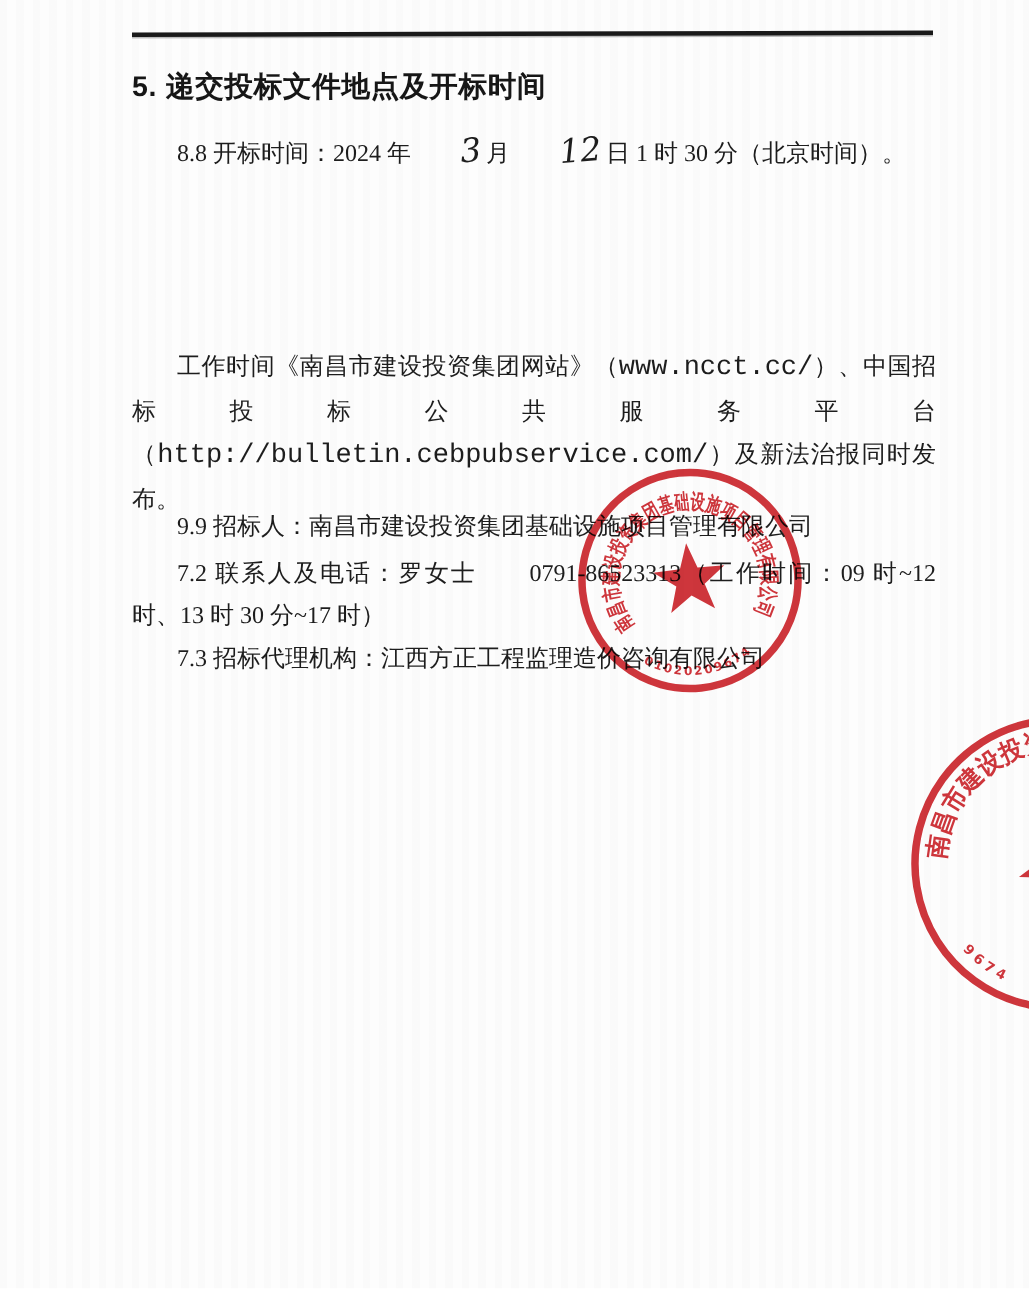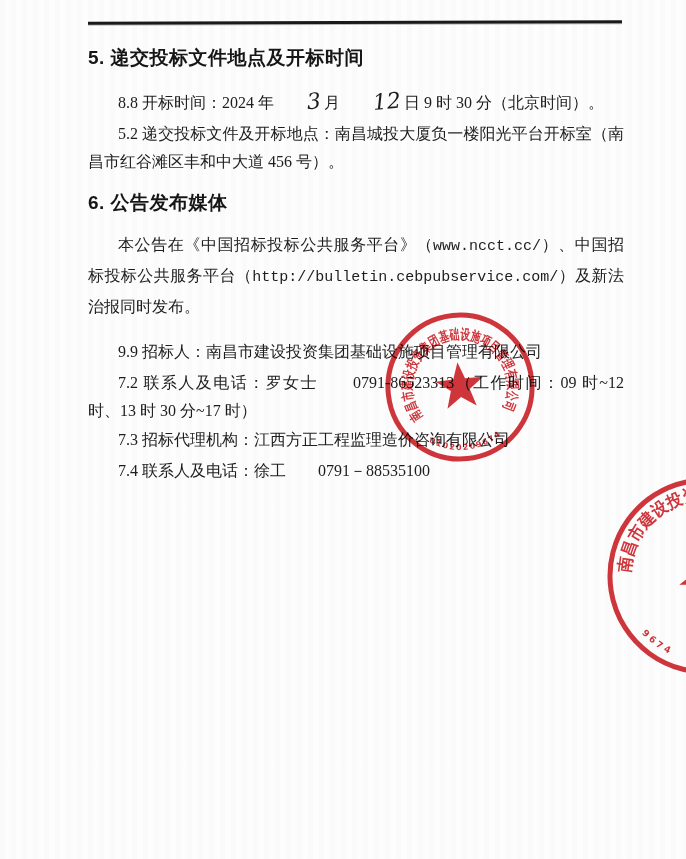--- a/index.html
+++ b/index.html
@@ -34,21 +34,21 @@
   .p {
     position: absolute;
     left: 88px; width: 536px;
     font-size: 16px;
     line-height: 28px;
     text-align: justify;
     text-indent: 30px;
     color: #1d1d1d;
   }
   .p.loose { line-height: 29px; }
-  .mono { font-family: "Liberation Mono", "DejaVu Sans Mono", monospace; font-size: 15px; }
+  .mono { font-family: "Liberation Mono", "DejaVu Sans Mono", monospace; font-size: 18px; }
   .hand {
     display: inline-block;
     font-family: "DejaVu Serif", serif;
     font-style: italic;
     font-size: 22px;
     line-height: 1;
     transform: rotate(-5deg);
     margin: 0 3px;
     vertical-align: -2px;
   }
@@ -75,36 +75,33 @@
 </head>
 <body>
 
 <div class="page">
 
   <div class="divider"></div>
 
   <div class="h" style="top:45px">5. 递交投标文件地点及开标时间</div>
 
   <div class="p" style="top:89px">
-    <span>8.8 开标时间：2024 年</span><span class="hand">3</span><span>月</span><span class="hand">12</span><span>日 9 时 30 分（北京时间）。</span>
+    <span>8.8 开标时间：2024 年</span><span class="hand">3</span><span>月</span><span class="hand">12</span><span>日 1 时 30 分（北京时间）。</span>
   </div>
 
-  <div class="p" style="top:120px">5.2 递交投标文件及开标地点：南昌城投大厦负一楼阳光平台开标室（南昌市红谷滩区丰和中大道 456 号）。</div>
 
-  <div class="h" style="top:190px">6. 公告发布媒体</div>
 
   <div class="p loose" style="top:230px">
-    <span>本公告在《中国招标投标公共服务平台》（</span><span class="mono">www.ncct.cc/</span><span>）、中国招标投标公共服务平台（</span><span class="mono">http://bulletin.cebpubservice.com/</span><span>）及新法治报同时发布。</span>
+    <span>工作时间《南昌市建设投资集团网站》（</span><span class="mono">www.ncct.cc/</span><span>）、中国招标投标公共服务平台（</span><span class="mono">http://bulletin.cebpubservice.com/</span><span>）及新法治报同时发布。</span>
   </div>
 
 
   <div class="p" style="top:338px">9.9 招标人：南昌市建设投资集团基础设施项目管理有限公司</div>
   <div class="p" style="top:369px">7.2 联系人及电话：罗女士　　0791-86523313（工作时间：09 时~12 时、13 时 30 分~17 时）</div>
   <div class="p" style="top:426px">7.3 招标代理机构：江西方正工程监理造价咨询有限公司</div>
-  <div class="p" style="top:457px">7.4 联系人及电话：徐工　　0791－88535100</div>
 
   <svg class="seal seal-main" width="214" height="214" viewBox="0 0 214 214" aria-hidden="true">
     <defs>
       <path id="mainTopArc" d="M 67.7 134.6 A 48 48 0 1 1 146.3 134.6" fill="none"></path>
       <path id="mainBotArc" d="M 58.7 147.5 A 63 63 0 0 0 155.3 147.5" fill="none"></path>
     </defs>
     <circle class="seal-ring" cx="107" cy="107" r="72"></circle>
     <polygon class="seal-star" points="107,82 112.9,98.9 130.8,99.3 116.5,110.1 121.7,127.2 107,117 92.3,127.2 97.5,110.1 83.2,99.3 101.1,98.9"></polygon>
     <text class="seal-name" font-size="14" text-anchor="middle" textLength="206" lengthAdjust="spacingAndGlyphs">
       <textPath href="#mainTopArc" startOffset="50%">南昌市建设投资集团基础设施项目管理有限公司</textPath>

